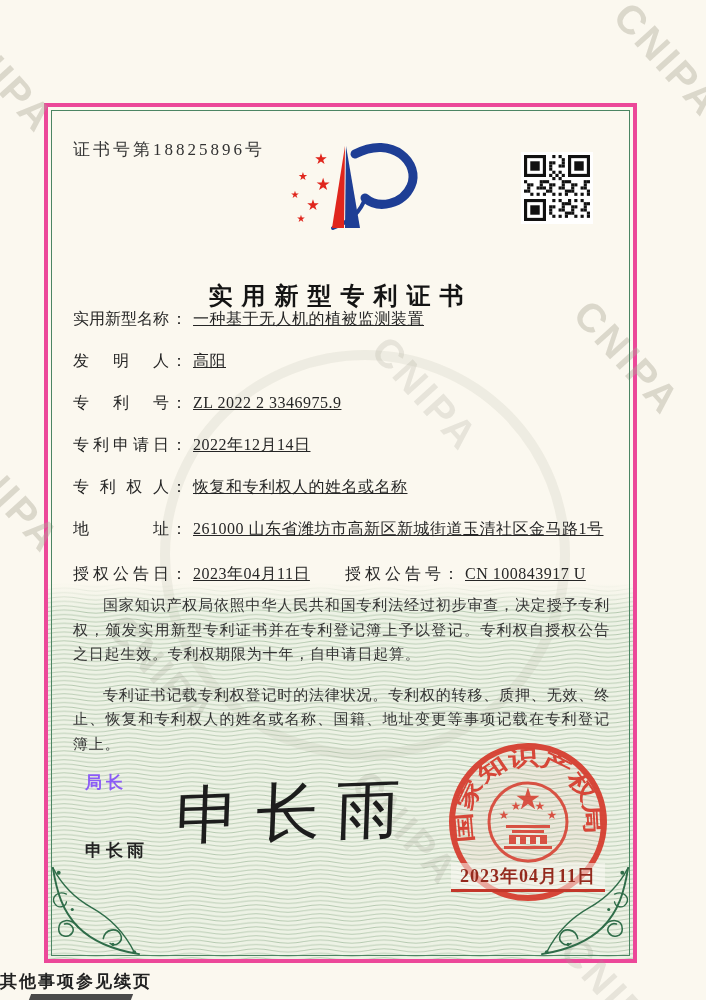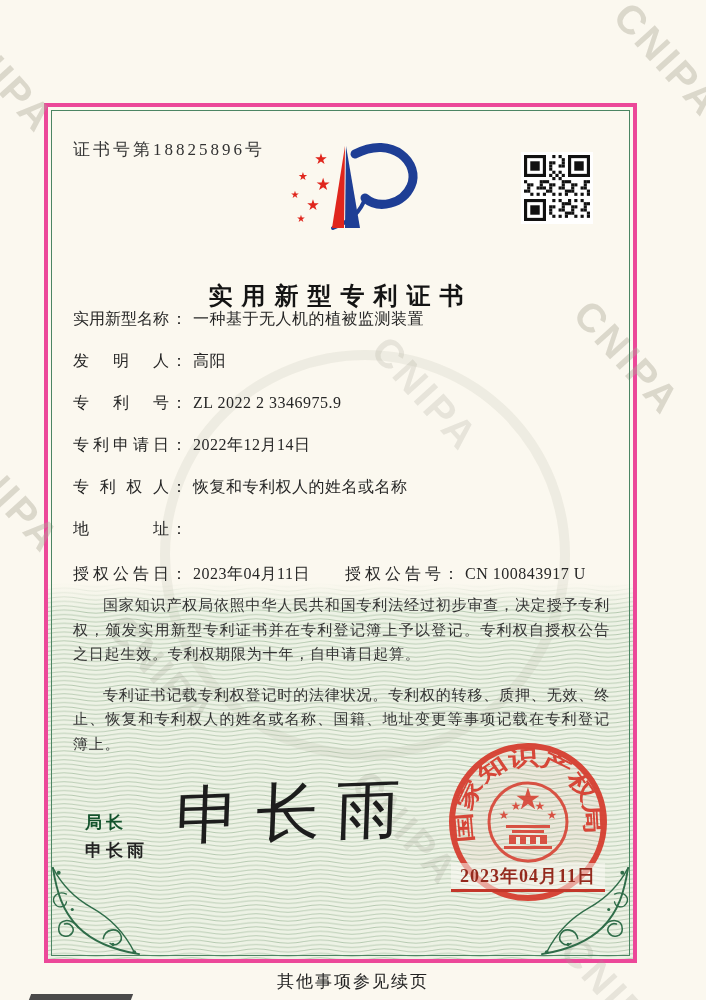--- a/index.html
+++ b/index.html
@@ -28,45 +28,45 @@
   .qr{position:absolute;left:473px;top:45px;width:72px;height:72px;background:#fff;padding:3px;
       box-sizing:border-box;z-index:2;}
   .qr svg{display:block;width:100%;height:100%;}
   .title{position:absolute;left:0;top:141px;width:100%;text-align:center;font-size:24px;
          font-weight:700;letter-spacing:9px;color:#141414;z-index:2;margin-top:32px;}
   
   .row{position:absolute;left:25px;font-size:16px;line-height:22px;color:#262626;z-index:2;
        display:flex;align-items:flex-start;}
   .jlabel{display:inline-flex;justify-content:space-between;width:96px;flex:0 0 96px;}
   .colon{margin:0 6px 0 2px;}
-  .val{letter-spacing:0.5px;}
+  .val{letter-spacing:0.5px;text-decoration:underline;}
   .addr{display:inline-block;width:430px;}
   .grant-no-group{position:absolute;left:272px;top:0;display:flex;}
   
   .body-text{position:absolute;left:25px;top:486px;width:537px;z-index:2;font-size:15px;
              line-height:24.5px;color:#333;text-align:justify;letter-spacing:0.8px;}
   .body-text p{margin:0 0 16px 0;text-indent:2em;}
   
-  .sig-title{position:absolute;left:37px;top:704px;font:600 17px "Liberation Sans","DejaVu Sans",sans-serif;
-             letter-spacing:4px;color:#14532d;z-index:2;}
+  .sig-title{position:absolute;left:37px;top:664px;font:600 17px "Liberation Sans","DejaVu Sans",sans-serif;
+             letter-spacing:4px;color:#8b5cf6;z-index:2;}
   .sig-name{position:absolute;left:37px;top:732px;font:600 17px "Liberation Sans","DejaVu Sans",sans-serif;
             letter-spacing:4px;color:#222;z-index:2;}
   .autograph{position:absolute;left:128px;top:662px;font-size:64px;letter-spacing:16px;color:#1d1d1d;
              font-family:"DejaVu Serif","Liberation Serif",serif;transform:rotate(-2deg) skewX(-4deg);
              z-index:2;}
   
   .seal{position:absolute;left:395px;top:630px;width:170px;height:170px;z-index:3;opacity:0.92;}
   .seal-date{position:absolute;left:8px;top:126px;width:154px;text-align:center;font-size:18px;
              font-weight:700;color:#8E1A0E;letter-spacing:1px;background:rgba(252,250,244,0.55);
              border-bottom:3px solid #C1271B;padding:1px 0;}
   
   .page-info{position:absolute;left:0;top:820px;width:100%;text-align:center;font-size:15px;
              letter-spacing:2px;color:#333;z-index:2;}
-  .bottom-note{position:absolute;left:0;top:970px;width:100%;text-align:center;font-size:17px;
-               font-weight:400;letter-spacing:2px;color:#222;}
+  .bottom-note{position:absolute;left:0;top:970px;width:100%;text-align:left;font-size:17px;
+               font-weight:700;letter-spacing:2px;color:#222;}
   .scan-artifact{position:absolute;left:30px;top:994px;width:102px;height:6px;background:#4a4a4a;
                  transform:skewX(-20deg);}
 </style>
 </head>
 <body>
 
 <div class="page">
 
   <div class="wm" style="left:-28px;top:10px;">CNIPA</div>
   <div class="wm" style="left:638px;top:-6px;">CNIPA</div>
@@ -301,21 +301,21 @@
         </span>
         <span class="colon">：</span>
       <span class="val">恢复和专利权人的姓名或名称</span>
     </div>
     <div class="row" style="top:411px;">
       <span class="jlabel">
           <span>地</span>
           <span>址</span>
         </span>
         <span class="colon">：</span>
-      <span class="val addr"><br></span>
+      <span class="val addr"><span>261000 山东省潍坊市高新区新城街道玉清社区金马路1号</span><br></span>
     </div>
     <div class="row" style="top:456px;width:560px;">
       <span class="jlabel">
           <span>授</span>
           <span>权</span>
           <span>公</span>
           <span>告</span>
           <span>日</span>
         </span>
         <span class="colon">：</span>

